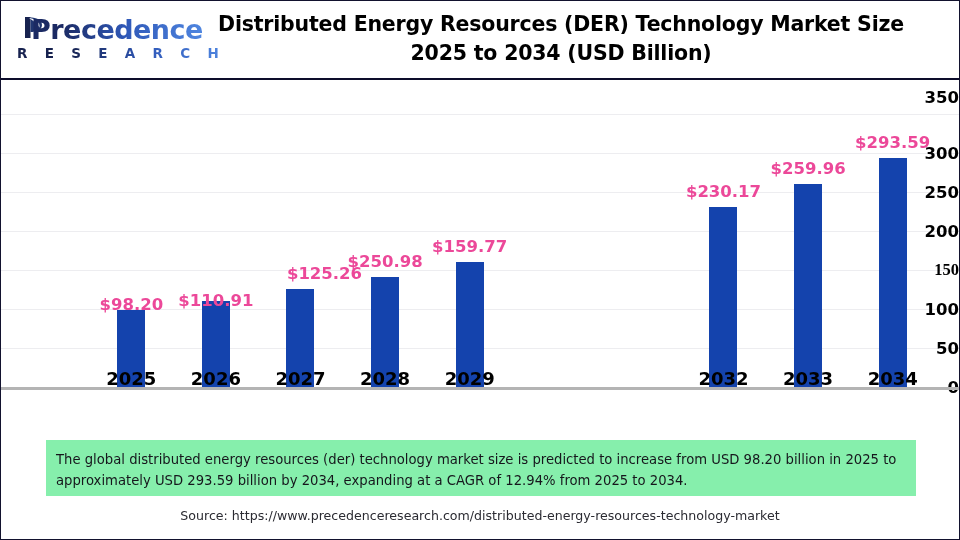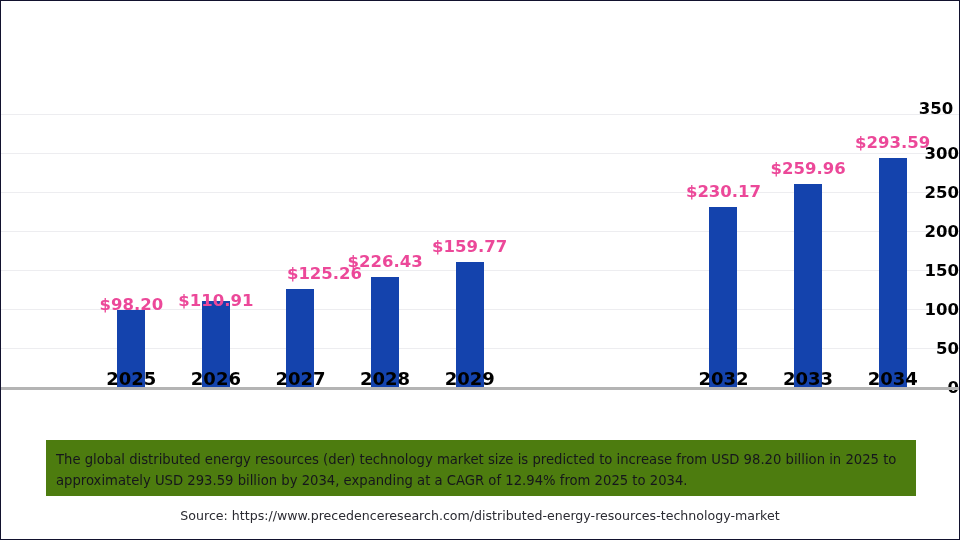--- a/index.html
+++ b/index.html
@@ -162,21 +162,21 @@
     color: #000000;
   }
 
   
   #caption {
     position: absolute;
     left: 45px;
     top: 439px;
     width: 870px;
     height: 56px;
-    background: #4d7c0f;
+    background: #86efac;
     box-sizing: border-box;
     padding: 9px 12px 0 10px;
     font-family: "DejaVu Sans", sans-serif;
     font-size: 13.2px;
     color: #16161c;
     line-height: 21px;
   }
   #source {
     position: absolute;
     left: 0;
@@ -186,61 +186,76 @@
     font-family: "DejaVu Sans", sans-serif;
     font-size: 12.6px;
     color: #2b2b32;
   }
 </style>
 </head>
 <body>
 
 <div id="root">
 
+  <div id="header">
+    <div id="logo">
+      <svg id="logo-mark" viewBox="0 0 22 24">
+        <path d="M2 2 L2 23 L7.5 23 L7.5 2 Z" fill="#17224f"></path>
+        <path d="M2 2 C12 2 19 4 19 10 C19 15 13 17 7.5 17 L7.5 2 Z" fill="#1f3570"></path>
+        <path d="M6 3 C14 4 17 7 16.5 12.5 C13.5 8 10 5.5 6 3 Z" fill="#ffffff"></path>
+      </svg>
+      <div id="logo-word">Precedence</div>
+      <div id="logo-sub">R E S E A R C H</div>
+    </div>
+    <div id="title">
+      <span>Distributed Energy Resources (DER) Technology Market Size</span><br>
+      <span>2025 to 2034 (USD Billion)</span>
+    </div>
+  </div>
 
   <div id="chart">
     <div id="gridlines">
         <div class="gridline" style="top: 267px;"></div>
         <div class="gridline" style="top: 228px;"></div>
         <div class="gridline" style="top: 189px;"></div>
         <div class="gridline" style="top: 150px;"></div>
         <div class="gridline" style="top: 111px;"></div>
         <div class="gridline" style="top: 72px;"></div>
         <div class="gridline" style="top: 33px;"></div>
       </div>
     <div id="yticks">
         <div class="ytick" style="top: 306px;">0</div>
         <div class="ytick" style="top: 267px;">50</div>
         <div class="ytick" style="top: 228px;">100</div>
-        <div class="ytick" style="top: 189px;">150</div>
+        <div class="ytick" style="top: 189px; font-family: Liberation Serif, serif;">150</div>
         <div class="ytick" style="top: 150px;">200</div>
         <div class="ytick" style="top: 111px;">250</div>
         <div class="ytick" style="top: 72px;">300</div>
-        <div class="ytick" style="top: 27px; text-align: center;">350</div>
+        <div class="ytick" style="top: 16px;">350</div>
       </div>
     <div id="axis-baseline" style="top: 306px;"></div>
     <div id="plot">
         <div class="bar-slot" style="left: 0px; width: 84.6px;">
           <div class="bar" style="height: 76.596px; bottom: 44px; background: rgb(20, 67, 173);"></div>
           <div class="bar-label" style="bottom: 117px;">$98.20</div>
           <div class="xtick">2025</div>
         </div>
         <div class="bar-slot" style="left: 84.6px; width: 84.6px;">
           <div class="bar" style="height: 86.5098px; bottom: 44px; background: rgb(20, 67, 173);"></div>
           <div class="bar-label" style="bottom: 121px;">$110.91</div>
           <div class="xtick">2026</div>
         </div>
         <div class="bar-slot" style="left: 169.2px; width: 84.6px;">
           <div class="bar" style="height: 97.7028px; bottom: 44px; background: rgb(20, 67, 173);"></div>
           <div class="bar-label" style="bottom: 147.703px; margin-left: 24px;">$125.26</div>
           <div class="xtick">2027</div>
         </div>
         <div class="bar-slot" style="left: 253.8px; width: 84.6px;">
           <div class="bar" style="height: 110.347px; bottom: 44px; background: rgb(20, 67, 173);"></div>
-          <div class="bar-label" style="bottom: 160.347px;">$226.43</div>
+          <div class="bar-label" style="bottom: 160.347px;">$250.98</div>
           <div class="xtick">2028</div>
         </div>
         <div class="bar-slot" style="left: 338.4px; width: 84.6px;">
           <div class="bar" style="height: 124.621px; bottom: 44px; background: rgb(20, 67, 173);"></div>
           <div class="bar-label" style="bottom: 174.621px;">$159.77</div>
           <div class="xtick">2029</div>
         </div>
         <div class="bar-slot" style="left: 592.2px; width: 84.6px;">
           <div class="bar" style="height: 179.533px; bottom: 44px; background: rgb(20, 67, 173);"></div>
           <div class="bar-label" style="bottom: 229.533px;">$230.17</div>

